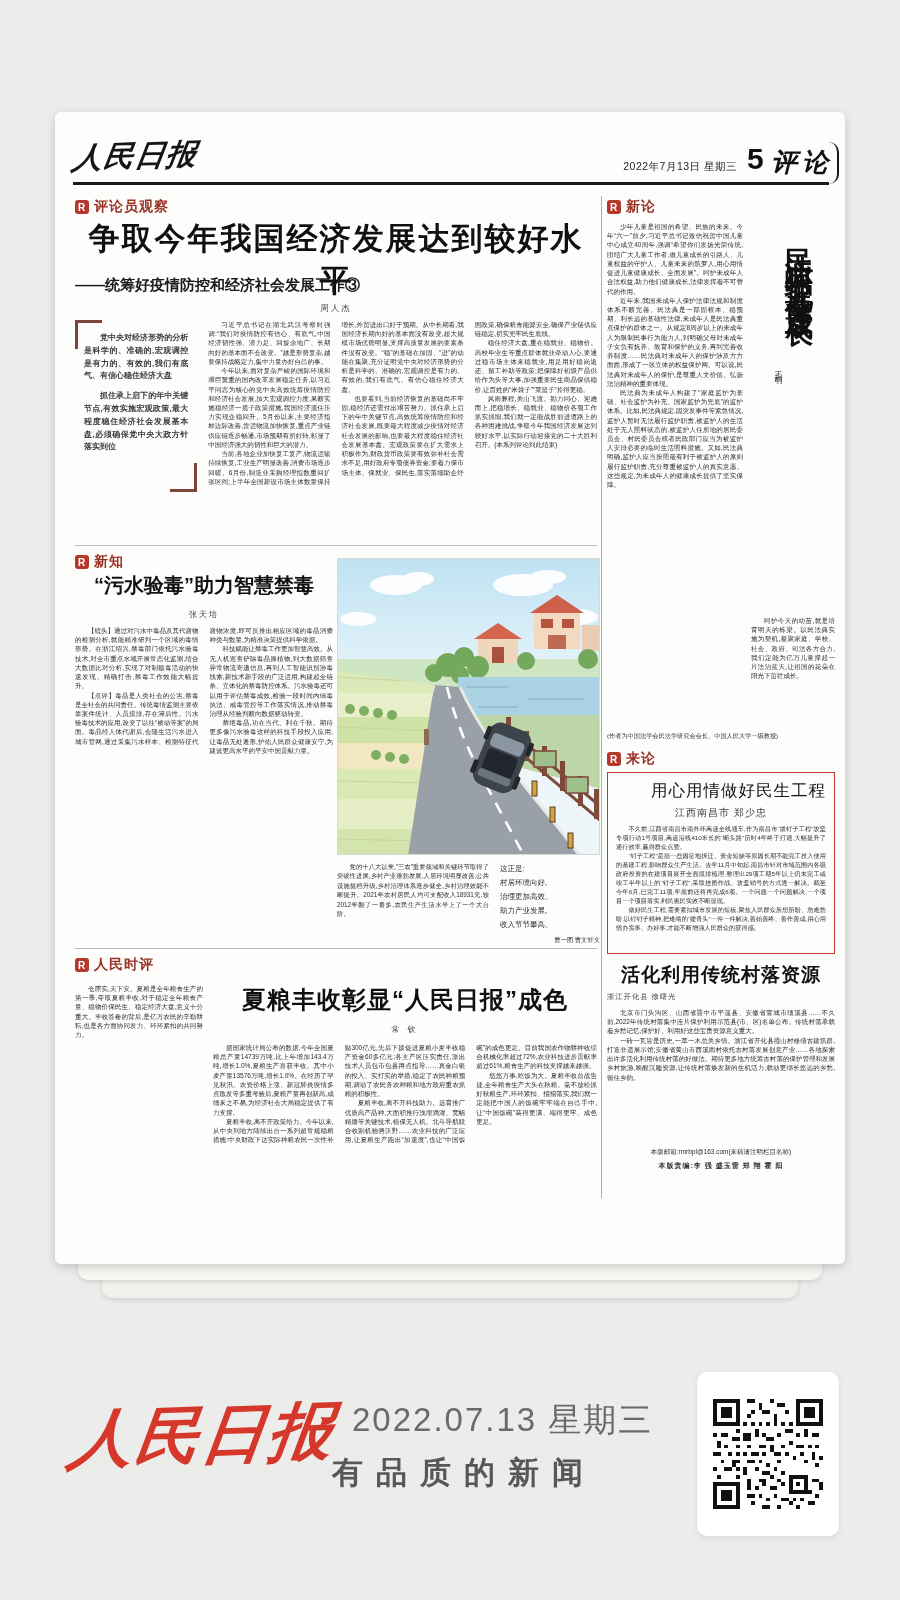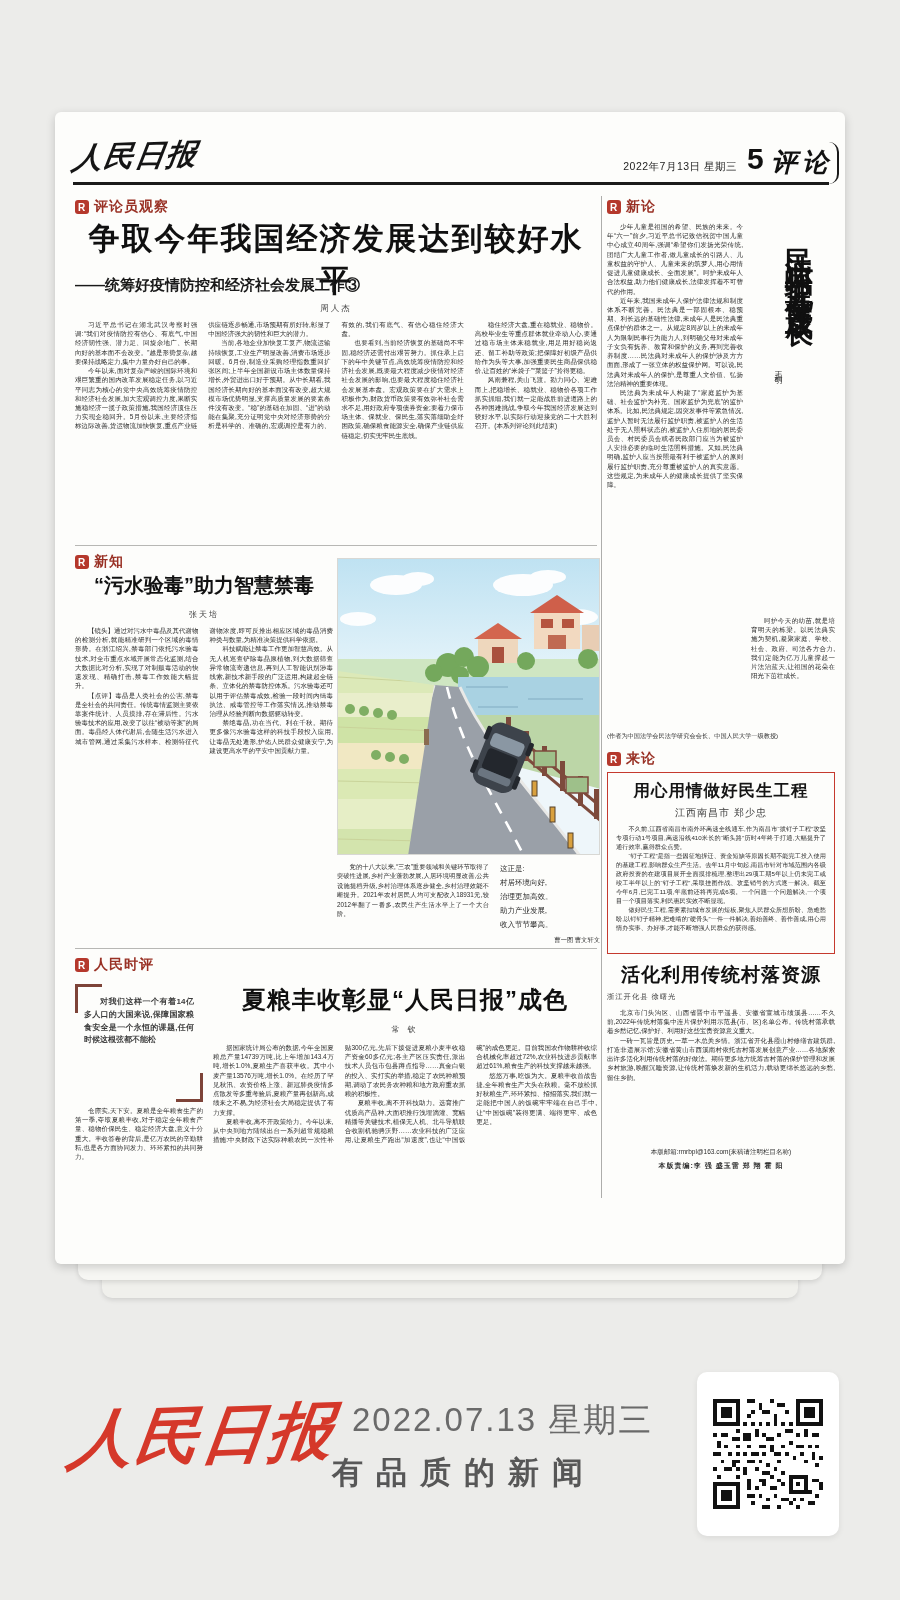--- a/index.html
+++ b/index.html
@@ -93,21 +93,21 @@
   .vt-outer { writing-mode:vertical-rl; height:390px; margin:4px auto 0 auto; }
   .vt-title { font-size:28px; font-weight:900; color:#101010; letter-spacing:7px; line-height:1.15; }
   .vt-author { font-size:8px; color:#3c3c3c; padding-top:138px; margin-top:0; letter-spacing:3px; }
   .xl-side { flex:1; overflow:hidden; margin-top:4px; }
   .xl-attr { position:absolute; left:552px; top:620px; width:228px; font-size:6.2px;
              color:#2c2c2c; text-align:justify; }
 
   
   .ll-box { position:absolute; left:552px; top:660px; width:228px; height:182px;
             border:1.6px solid #c5392e; padding:7px 8px; overflow:hidden; }
-  .ll-title { text-align:center; font-size:16.5px; font-weight:700; color:#141414; letter-spacing:1px; }
+  .ll-title { text-align:right; font-size:16.5px; font-weight:400; color:#141414; letter-spacing:1px; }
   .ll-byline { text-align:center; font-size:10px; color:#3c3c3c; margin:4px 0 5px 0; letter-spacing:1px; }
   .ll-box p { font-size:6.2px; line-height:1.45; }
 
   
   .hh-title { position:absolute; left:552px; top:850px; width:228px; text-align:center;
               font-size:19px; font-weight:900; color:#111; letter-spacing:1px; }
   .hh-byline { position:absolute; left:552px; top:880px; width:228px; 
                font-size:7.3px; color:#3c3c3c; letter-spacing:1px; }
   .hh-body { position:absolute; left:552px; top:896px; width:228px; height:128px; overflow:hidden; }
 
@@ -147,20 +147,24 @@
   <div class="rule-b"></div>
 
   <div class="sec-label" style="left:20px; top:86px;">
     <span class="sec-icon">R</span>
     <span>评论员观察</span>
   </div>
   <div class="lead-title">争取今年我国经济发展达到较好水平</div>
   <div class="lead-sub">——统筹好疫情防控和经济社会发展工作③</div>
   <div class="lead-author">周人杰</div>
   <div class="lead-body bodytext">
+    <div class="quote-box qb-lead">
+      <p>党中央对经济形势的分析是科学的、准确的,宏观调控是有力的、有效的,我们有底气、有信心稳住经济大盘</p>
+      <p>抓住承上启下的年中关键节点,有效实施宏观政策,最大程度稳住经济社会发展基本盘,必须确保党中央大政方针落实到位</p>
+    </div>
     <p>习近平总书记在湖北武汉考察时强调:“我们对疫情防控有信心、有底气,中国经济韧性强、潜力足、回旋余地广、长期向好的基本面不会改变。”越是形势复杂,越要保持战略定力,集中力量办好自己的事。</p>
     <p>今年以来,面对复杂严峻的国际环境和艰巨繁重的国内改革发展稳定任务,以习近平同志为核心的党中央高效统筹疫情防控和经济社会发展,加大宏观调控力度,果断实施稳经济一揽子政策措施,我国经济顶住压力实现企稳回升。5月份以来,主要经济指标边际改善,货运物流加快恢复,重点产业链供应链逐步畅通,市场预期有所好转,彰显了中国经济强大的韧性和巨大的潜力。</p>
     <p>当前,各地企业加快复工复产,物流运输持续恢复,工业生产明显改善,消费市场逐步回暖。6月份,制造业采购经理指数重回扩张区间;上半年全国新设市场主体数量保持增长,外贸进出口好于预期。从中长期看,我国经济长期向好的基本面没有改变,超大规模市场优势明显,支撑高质量发展的要素条件没有改变。“稳”的基础在加固、“进”的动能在集聚,充分证明党中央对经济形势的分析是科学的、准确的,宏观调控是有力的、有效的,我们有底气、有信心稳住经济大盘。</p>
     <p>也要看到,当前经济恢复的基础尚不牢固,稳经济还需付出艰苦努力。抓住承上启下的年中关键节点,高效统筹疫情防控和经济社会发展,既要最大程度减少疫情对经济社会发展的影响,也要最大程度稳住经济社会发展基本盘。宏观政策要在扩大需求上积极作为,财政货币政策要有效弥补社会需求不足,用好政府专项债券资金;要着力保市场主体、保就业、保民生,落实落细助企纾困政策,确保粮食能源安全,确保产业链供应链稳定,切实兜牢民生底线。</p>
     <p>稳住经济大盘,重在稳就业、稳物价。高校毕业生等重点群体就业牵动人心,要通过稳市场主体来稳就业,用足用好稳岗返还、留工补助等政策;把保障好初级产品供给作为头等大事,加强重要民生商品保供稳价,让百姓的“米袋子”“菜篮子”拎得更稳。</p>
     <p>风雨兼程,关山飞渡。勠力同心、迎难而上,把稳增长、稳就业、稳物价各项工作抓实抓细,我们就一定能战胜前进道路上的各种困难挑战,争取今年我国经济发展达到较好水平,以实际行动迎接党的二十大胜利召开。(本系列评论到此结束)</p>
   </div>
 
   <div class="sec-label" style="left:20px; top:441px;">
     <span class="sec-icon">R</span>
@@ -295,23 +299,20 @@
       <div class="cap-credit">曹一图 曹文轩文</div>
     </div>
   </div>
 
   <div class="sec-label" style="left:20px; top:844px;">
     <span class="sec-icon">R</span>
     <span>人民时评</span>
   </div>
   <div class="sp-row bodytext">
     <div class="sp-col1">
-      <div class="quote-box qb-sp">
-        <p>对我们这样一个有着14亿多人口的大国来说,保障国家粮食安全是一个永恒的课题,任何时候这根弦都不能松</p>
-      </div>
       <p class="sp-p1">仓廪实,天下安。夏粮是全年粮食生产的第一季,夺取夏粮丰收,对于稳定全年粮食产量、稳物价保民生、稳定经济大盘,意义十分重大。丰收答卷的背后,是亿万农民的辛勤耕耘,也是各方面协同发力、环环紧扣的共同努力。</p>
     </div>
     <div class="sp-right">
       <div class="sp-title">夏粮丰收彰显“人民日报”成色</div>
       <div class="sp-author">常 钦</div>
       <div class="sp-cols">
         <p>据国家统计局公布的数据,今年全国夏粮总产量14739万吨,比上年增加143.4万吨,增长1.0%,夏粮生产喜获丰收。其中小麦产量13576万吨,增长1.0%。在经历了罕见秋汛、农资价格上涨、新冠肺炎疫情多点散发等多重考验后,夏粮产量再创新高,成绩来之不易,为经济社会大局稳定提供了有力支撑。</p>
         <p>夏粮丰收,离不开政策给力。今年以来,从中央到地方陆续出台一系列超常规稳粮措施:中央财政下达实际种粮农民一次性补贴300亿元,先后下拨促进夏粮小麦丰收稳产资金60多亿元;各主产区压实责任,派出技术人员包市包县蹲点指导……真金白银的投入、实打实的举措,稳定了农民种粮预期,调动了农民务农种粮和地方政府重农抓粮的积极性。</p>
         <p>夏粮丰收,离不开科技助力。选育推广优质高产品种,大面积推行浅埋滴灌、宽幅精播等关键技术,植保无人机、北斗导航联合收割机驰骋沃野……农业科技的广泛应用,让夏粮生产跑出“加速度”,也让“中国饭碗”的成色更足。目前我国农作物耕种收综合机械化率超过72%,农业科技进步贡献率超过61%,粮食生产的科技支撑越来越强。</p>
         <p>悠悠万事,吃饭为大。夏粮丰收首战告捷,全年粮食生产大头在秋粮。毫不放松抓好秋粮生产,环环紧扣、招招落实,我们就一定能把中国人的饭碗牢牢端在自己手中,让“中国饭碗”装得更满、端得更牢、成色更足。</p>

